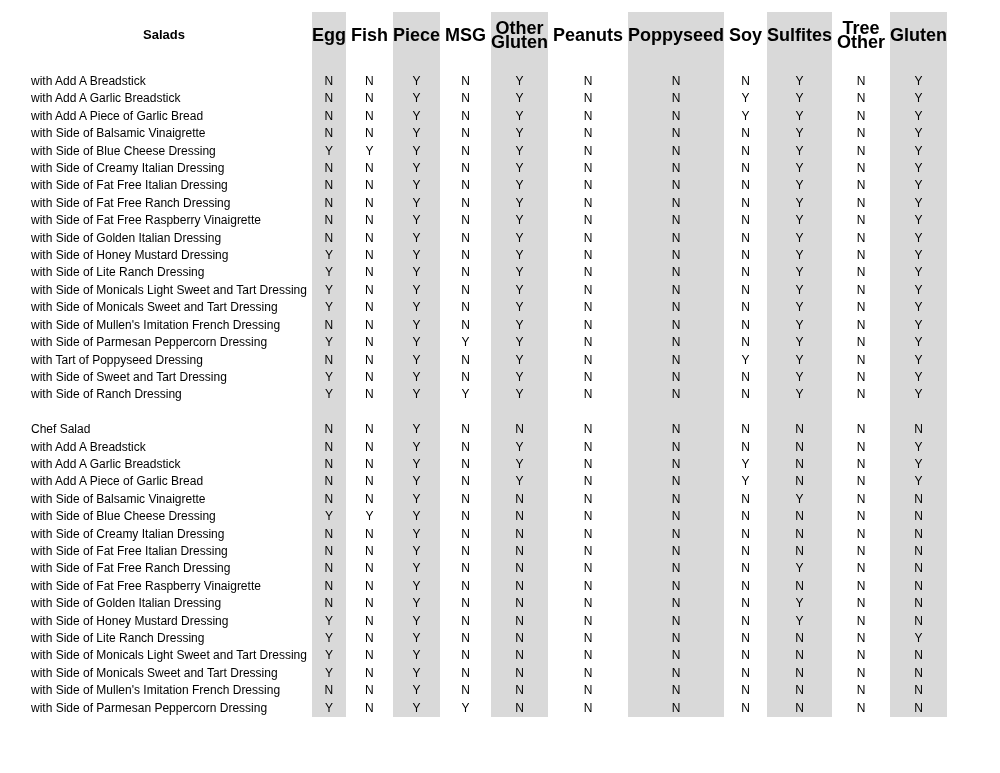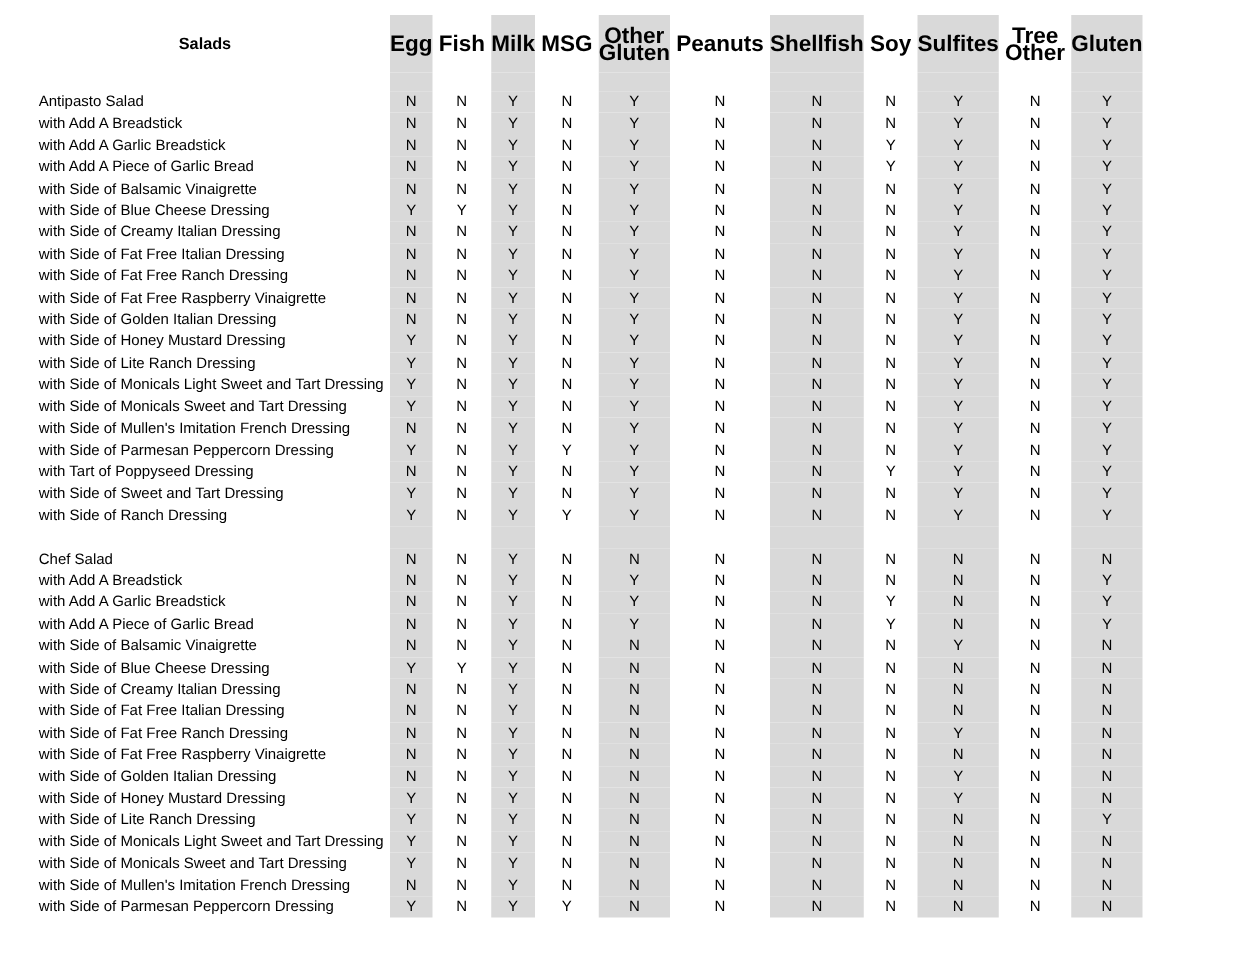--- a/index.html
+++ b/index.html
@@ -69,59 +69,45 @@
 </head>
 <body>
 
 <div class="sheet">
   <table class="allergen">
     <thead>
       <tr class="header-row">
         <th class="name-col">Salads</th>
       <th class="al-col shaded">Egg</th>
           <th class="al-col">Fish</th>
-          <th class="al-col shaded">Milk</th>
+          <th class="al-col shaded">Piece</th>
           <th class="al-col">MSG</th>
           <th class="al-col shaded">Other Gluten</th>
           <th class="al-col">Peanuts</th>
-          <th class="al-col shaded">Shellfish</th>
+          <th class="al-col shaded">Poppyseed</th>
           <th class="al-col">Soy</th>
           <th class="al-col shaded">Sulfites</th>
           <th class="al-col">Tree Other</th>
           <th class="al-col shaded">Gluten</th>
         </tr>
     </thead>
     <tbody>
         <tr class="spacer-row">
           <td class="name-col"></td>
           <td class="al-col shaded"></td>
           <td class="al-col"></td>
           <td class="al-col shaded"></td>
           <td class="al-col"></td>
           <td class="al-col shaded"></td>
           <td class="al-col"></td>
           <td class="al-col shaded"></td>
           <td class="al-col"></td>
           <td class="al-col shaded"></td>
           <td class="al-col"></td>
           <td class="al-col shaded"></td>
-        </tr>
-        <tr>
-          <td class="name-col">Antipasto Salad</td>
-          <td class="al-col shaded">N</td>
-          <td class="al-col">N</td>
-          <td class="al-col shaded">Y</td>
-          <td class="al-col">N</td>
-          <td class="al-col shaded">Y</td>
-          <td class="al-col">N</td>
-          <td class="al-col shaded">N</td>
-          <td class="al-col">N</td>
-          <td class="al-col shaded">Y</td>
-          <td class="al-col">N</td>
-          <td class="al-col shaded">Y</td>
         </tr>
         <tr>
           <td class="name-col">with Add A Breadstick</td>
           <td class="al-col shaded">N</td>
           <td class="al-col">N</td>
           <td class="al-col shaded">Y</td>
           <td class="al-col">N</td>
           <td class="al-col shaded">Y</td>
           <td class="al-col">N</td>
           <td class="al-col shaded">N</td>

